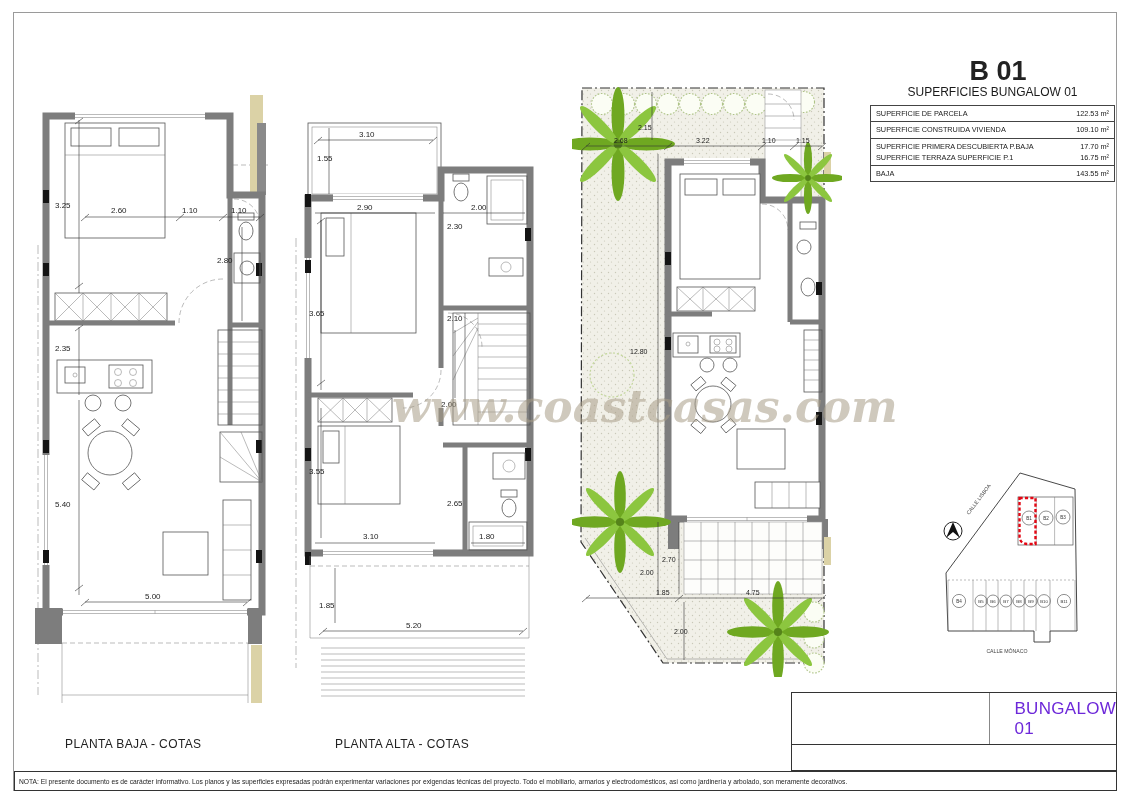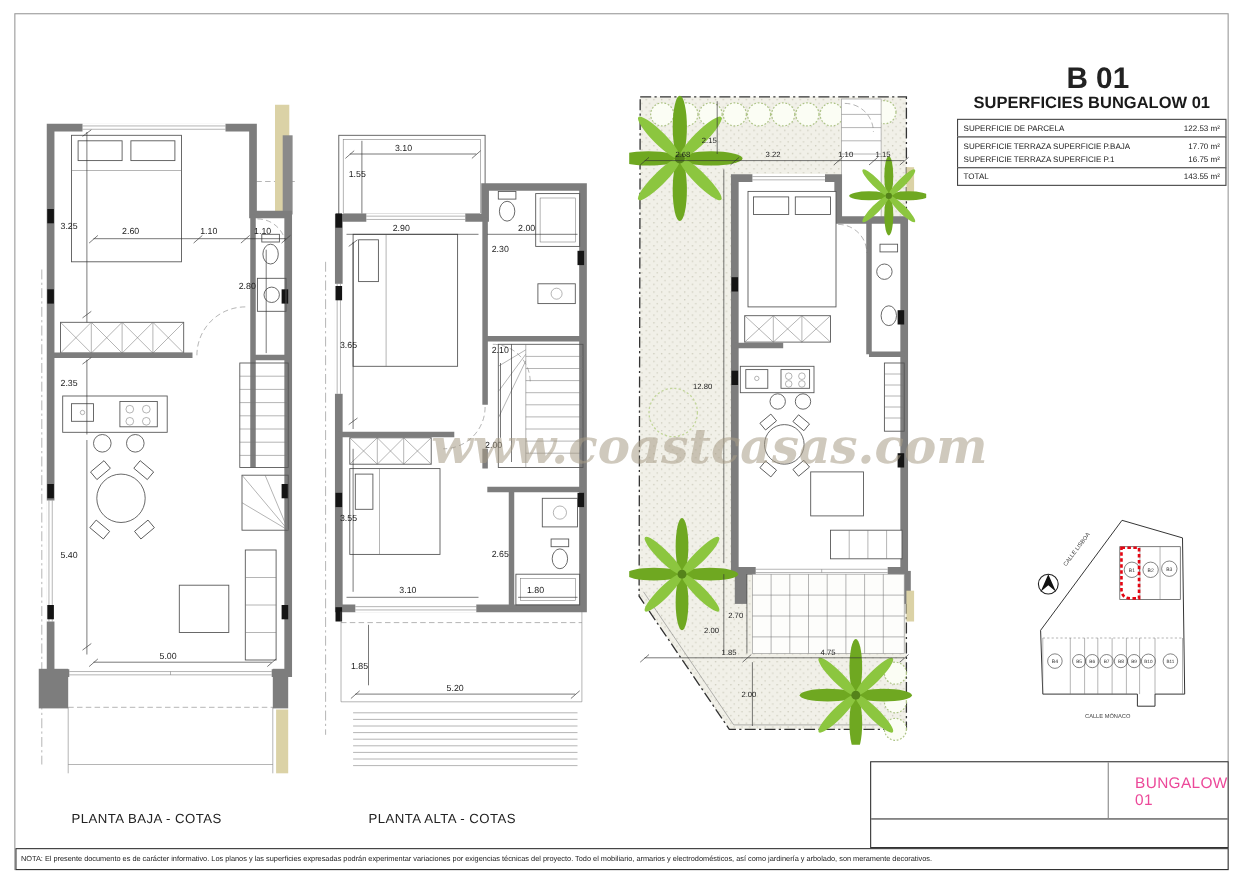--- a/index.html
+++ b/index.html
@@ -24,33 +24,33 @@
   .tan{fill:#dbd2a6;}
   
   .plan-label{position:absolute;font-size:12px;letter-spacing:.4px;color:#222;}
   .sheet-code{position:absolute;left:938px;top:30px;width:120px;text-align:center;
               font-size:27px;font-weight:bold;color:#222;margin-top:26px;}
   .watermark{position:absolute;left:392px;top:381px;font-family:"DejaVu Serif",serif;
              font-style:italic;font-weight:bold;font-size:44px;color:rgba(168,156,134,.55);
              white-space:nowrap;pointer-events:none;}
   
   .areas{position:absolute;left:870px;top:85px;width:245px;font-size:7.3px;}
-  .areas .ttl{text-align:center;font-weight:bold;font-size:15px;margin-bottom:6px;}
+  .areas .ttl{text-align:center;font-weight:normal;font-size:12px;margin-bottom:6px;}
   .tbox{border:1px solid #444;padding:2px 5px;box-sizing:border-box;background:#fff;}
   .tbox+.tbox{margin-top:-1px;}
   .tbox.gap{margin-top:4px;}
   .trow{display:flex;justify-content:space-between;line-height:1.55;}
   .trow .v{text-align:right;white-space:nowrap;}
   
   .tblock{position:absolute;left:791px;top:692px;width:326px;height:79px;
           border:1px solid #333;box-sizing:border-box;background:#fff;}
   .tblock .r1{display:flex;height:52px;border-bottom:1px solid #333;box-sizing:border-box;}
   .tblock .cell-logo{width:216px;border-right:1px solid #888;box-sizing:border-box;}
   .tblock .cell-name{flex:1;display:flex;align-items:center;justify-content:center;
-                     font-size:14px;color:#ec4899;letter-spacing:.3px;margin-left:24px;}
+                     font-size:17px;color:#6d28d9;letter-spacing:.3px;margin-left:24px;}
   .note{position:absolute;left:14px;top:771px;width:1103px;height:20px;border:1px solid #333;
         box-sizing:border-box;background:#fff;display:flex;align-items:center;
         padding-left:4px;font-size:6.7px;color:#222;white-space:nowrap;overflow:hidden;}
 </style>
 </head>
 <body>
 
 <div class="sheet">
   <div class="frame"></div>
 
@@ -434,31 +434,37 @@
   <div class="areas">
     <div class="ttl">SUPERFICIES BUNGALOW 01</div>
     <div class="tbox">
       <div class="trow">
           <span>SUPERFICIE DE PARCELA</span>
           <span class="v">122.53 m²</span>
         </div>
     </div>
     <div class="tbox">
       <div class="trow">
-          <span>SUPERFICIE TERRAZA SUPERFICIE P.BAJA</span>
+          <span>SUPERFICIE CONSTRUIDA VIVIENDA</span>
+          <span class="v">109.10 m²</span>
+        </div>
+    </div>
+    <div class="tbox">
+      <div class="trow">
+          <span>SUPERFICIE PRIMERA DESCUBIERTA P.BAJA</span>
           <span class="v">17.70 m²</span>
         </div>
       <div class="trow">
           <span>SUPERFICIE TERRAZA SUPERFICIE P.1</span>
           <span class="v">16.75 m²</span>
         </div>
     </div>
     <div class="tbox">
       <div class="trow">
-          <span>TOTAL</span>
+          <span>BAJA</span>
           <span class="v">143.55 m²</span>
         </div>
     </div>
   </div>
 
   <svg class="abs" style="left:933px;top:443px" width="185" height="235" viewBox="0 0 185 235">
 
     <g>
       <circle cx="20" cy="88" r="9" fill="#fff" stroke="#222" stroke-width="1"></circle>
       <path d="M20,79 L13,95 L20,89 L27,95 Z" fill="#111"></path>

